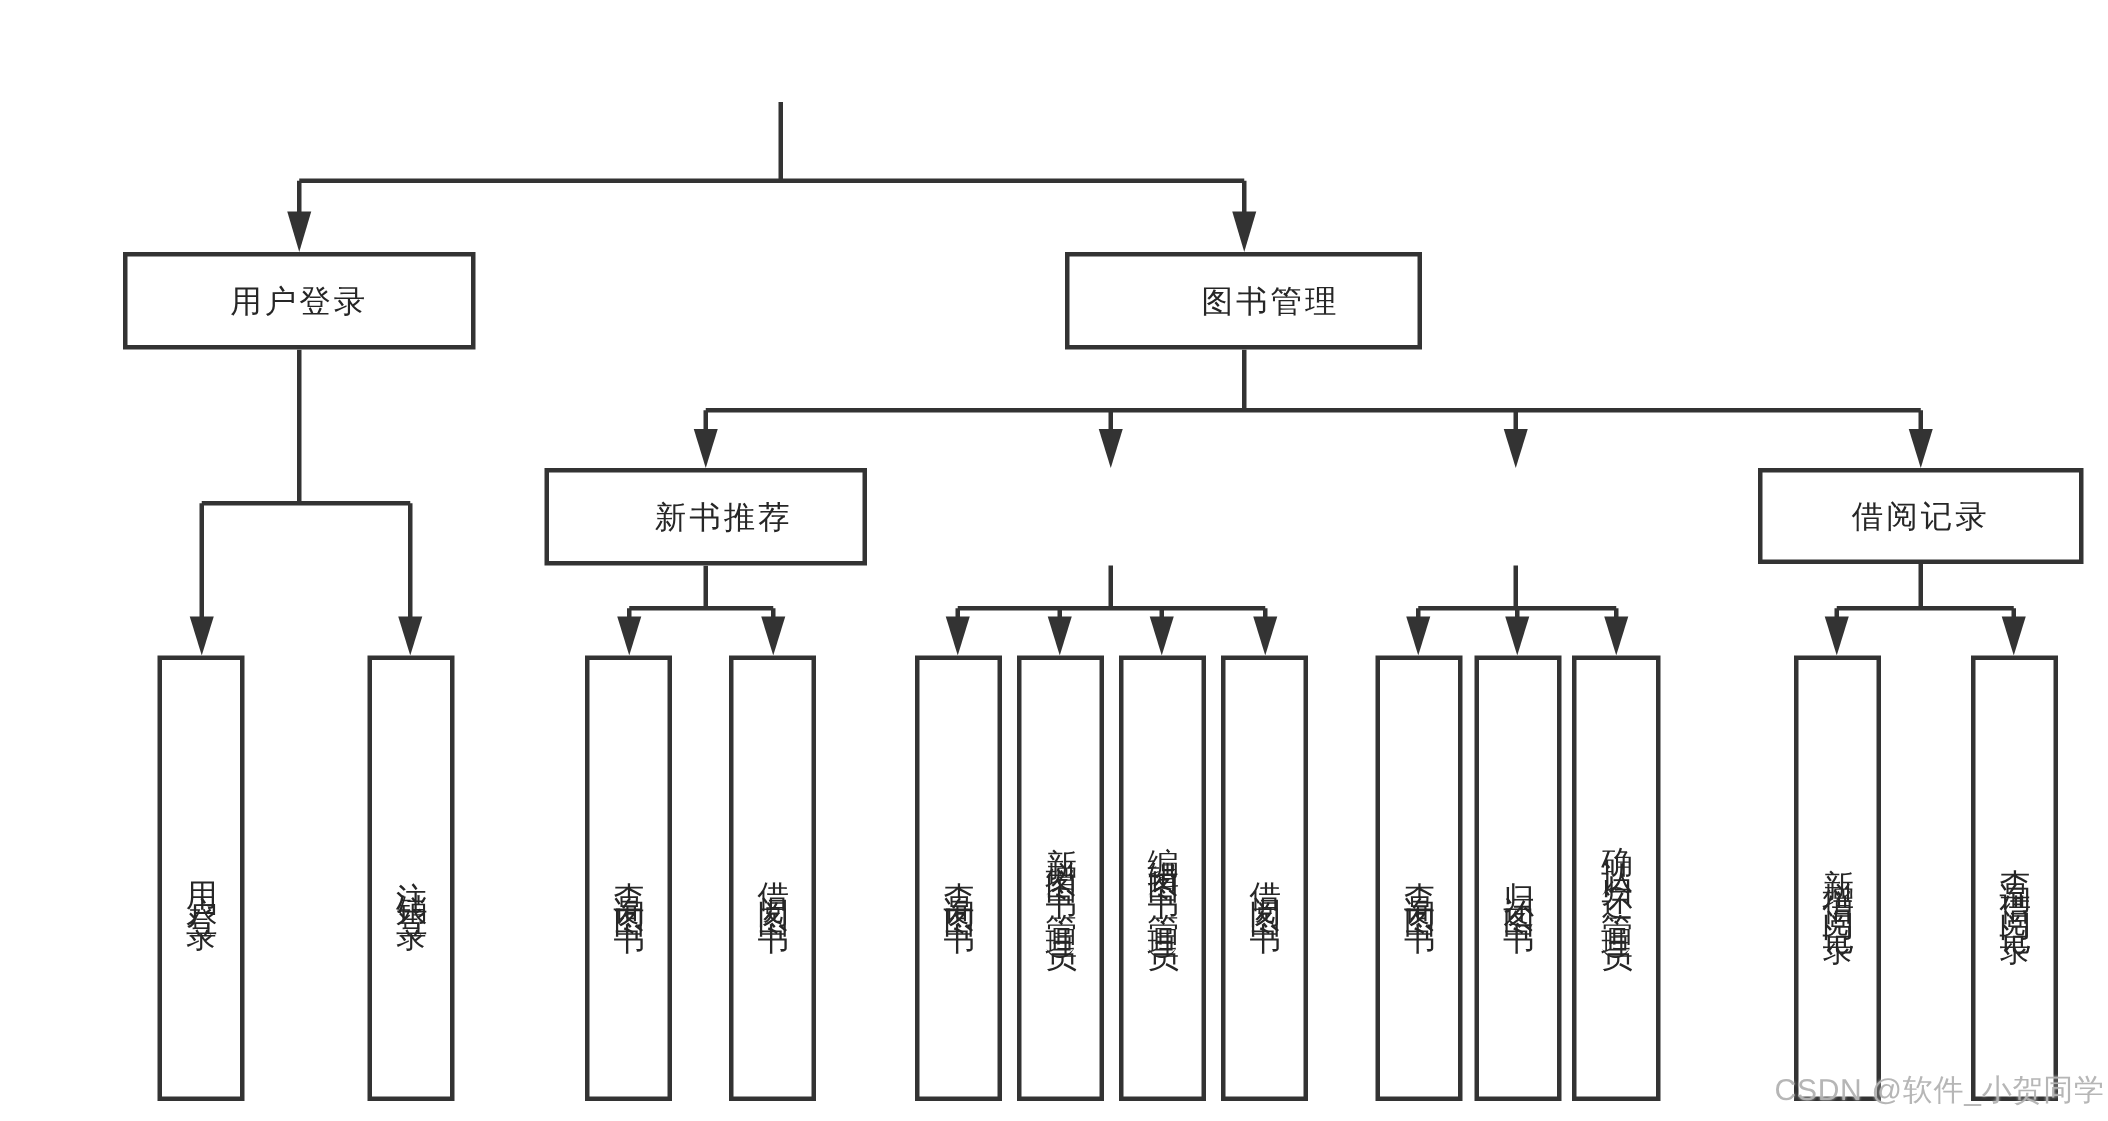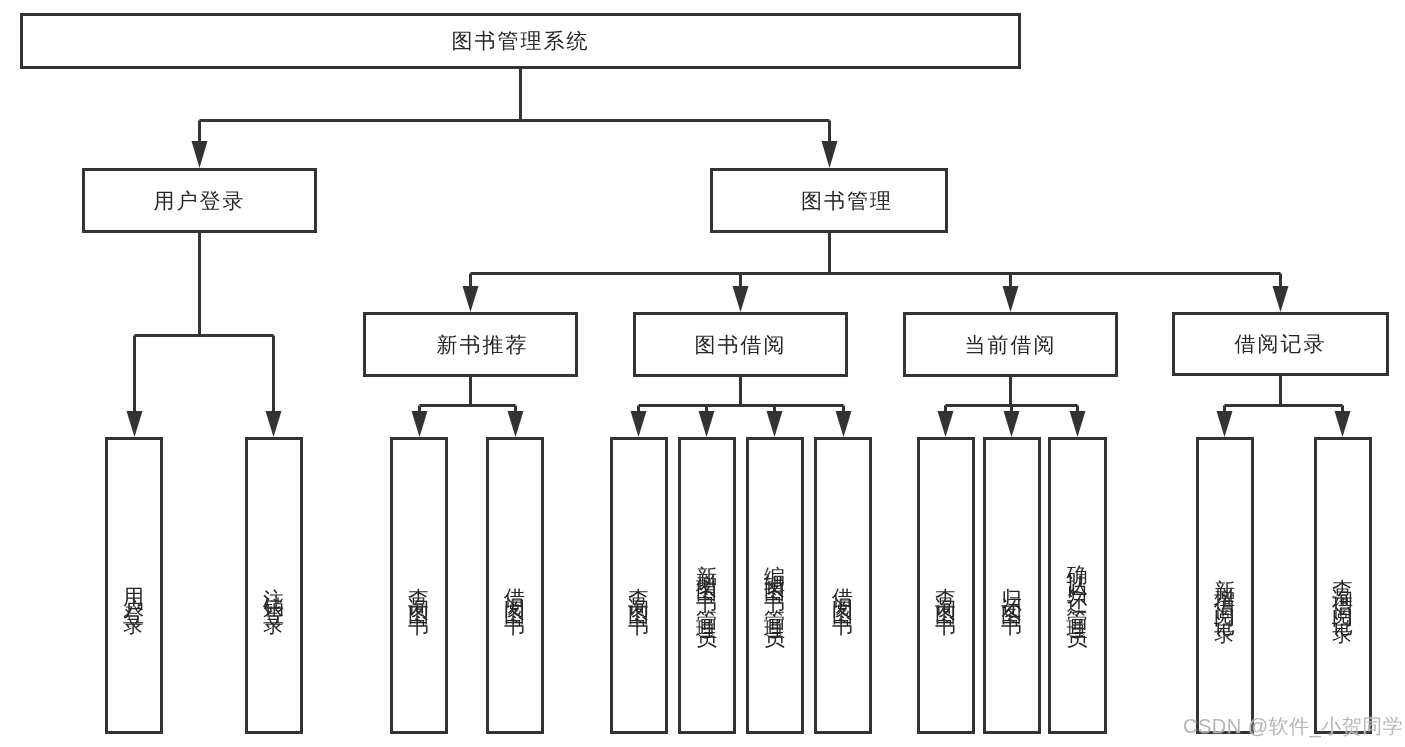--- a/index.html
+++ b/index.html
@@ -102,28 +102,25 @@
 
       <polygon points="937.5,411 953.5,411 945.5,437"></polygon>
       <polygon points="1003.5,411 1019.5,411 1011.5,437"></polygon>
       <polygon points="1069.5,411 1085.5,411 1077.5,437"></polygon>
 
       <polygon points="1216.5,411 1232.5,411 1224.5,437"></polygon>
       <polygon points="1334.5,411 1350.5,411 1342.5,437"></polygon>
     </g>
   </svg>
 
-  <div class="node" style="left:20px; top:13px; width:1001px; height:56px;">图书管理系统</div>
 
   <div class="node" style="left:82px; top:168px; width:235px; height:65px;">用户登录</div>
   <div class="node" style="left:710px; top:168px; width:238px; height:65px;padding-left:36px;">图书管理</div>
 
   <div class="node" style="left:363px; top:312px; width:215px; height:65px;padding-left:24px;">新书推荐</div>
-  <div class="node" style="left:633px; top:312px; width:215px; height:65px;">图书借阅</div>
-  <div class="node" style="left:903px; top:312px; width:215px; height:65px;">当前借阅</div>
   <div class="node" style="left:1172px; top:312px; width:217px; height:64px;">借阅记录</div>
 
   <div class="node vertical" style="left:105px; top:437px; width:58px; height:297px;">用户登录</div>
   <div class="node vertical" style="left:245px; top:437px; width:58px; height:297px;">注销登录</div>
 
   <div class="node vertical" style="left:390px; top:437px; width:58px; height:297px;">查询图书</div>
   <div class="node vertical" style="left:486px; top:437px; width:58px; height:297px;">借阅图书</div>
 
   <div class="node vertical" style="left:610px; top:437px; width:58px; height:297px;">查询图书</div>
   <div class="node vertical" style="left:678px; top:437px; width:58px; height:297px;">新增图书（管理员）</div>

